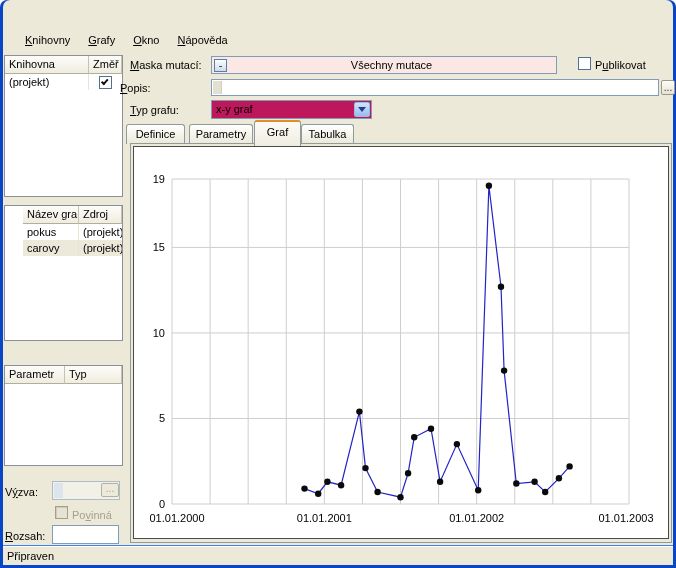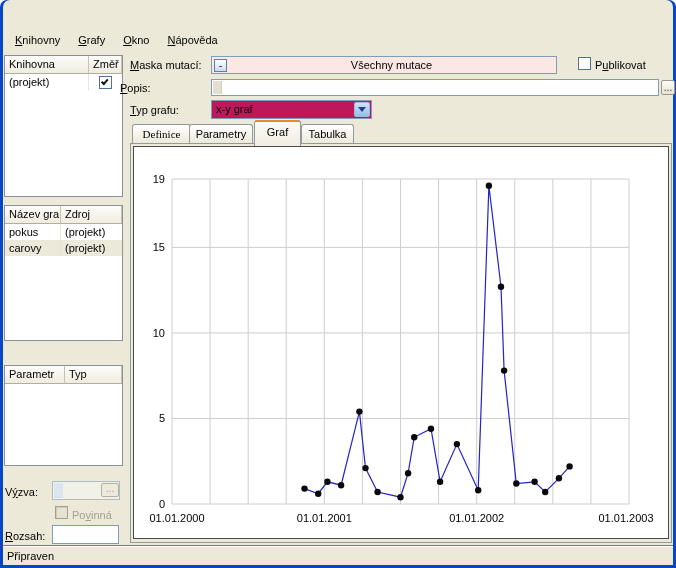--- a/index.html
+++ b/index.html
@@ -24,21 +24,21 @@
   .tbtn{
     position:absolute;top:5px;width:21px;height:20px;border-radius:3px;
     border:1px solid #E6EEF8;display:flex;align-items:center;justify-content:center;
   }
   .tbtn.minmax{background:linear-gradient(135deg,#7DA9F0 0%,#3E77DC 50%,#2B5FC8 100%);}
   .tbtn.closeb{background:linear-gradient(135deg,#F0A080 0%,#DD5A33 45%,#C13C14 100%);}
   .g-min{display:block;width:9px;height:3px;background:#fff;margin-top:9px;}
   .g-max{display:block;width:9px;height:8px;border:1px solid #fff;border-top:3px solid #fff;}
   .g-close{color:#fff;font-weight:bold;font-size:13px;line-height:18px;}
   
-  .menubar{position:absolute;left:3px;top:29px;right:3px;height:22px;display:flex;align-items:center;padding-left:3px;}
+  .menubar{position:absolute;left:3px;top:29px;right:3px;height:22px;display:flex;align-items:center;padding-left:13px;}
   .menu-item{padding:3px 9px;cursor:default;}
   
   .listbox{position:absolute;background:#fff;border:1px solid #8A8F98;}
   .lb-head{display:flex;height:18px;background:#ECE9D8;}
   .lb-hcell{
     background:linear-gradient(#FDFCF9,#EFEDE0);border-right:1px solid #C6C2B0;
     border-bottom:1px solid #B2AE9C;padding:2px 4px;white-space:nowrap;overflow:hidden;
   }
   .lb-hcell.fill{flex:1;}
   .lb-row{display:flex;height:16px;align-items:center;}
@@ -120,21 +120,21 @@
           <div class="lb-cell" style="width: 84px;">(projekt)</div>
           <div class="lb-cell fill" style="display: flex; align-items: center;">
             <span class="cb" style="margin: 0px auto;">
               <i class="checkmark"></i>
             </span>
           </div>
         </div>
       </div>
   </div>
 
-  <div class="listbox" style="left:4px;top:205px;width:119px;height:136px;">
+  <div class="listbox" style="left:4px;top:205px;width:119px;height:136px;padding-left:18px;">
     <div class="lb-head">
         <div class="lb-hcell" style="width: 56px;">Název gra</div>
         <div class="lb-hcell fill">Zdroj</div>
       </div>
     <div class="lb-body">
         <div class="lb-row">
           <div class="lb-cell" style="width: 56px;">pokus</div>
           <div class="lb-cell fill">(projekt)</div>
         </div>
         <div class="lb-row sel">
@@ -181,21 +181,21 @@
 
   <span class="lbl" style="left:130px;top:104px;"><u>T</u>yp grafu:</span>
   <div class="combo" style="left:211px;top:100px;width:161px;height:19px;">
     <span class="combo-text">x-y graf</span>
     <span class="combo-btn">
         <span class="combo-arrow"></span>
       </span>
   </div>
 
   <div id="tabstrip">
-      <div class="tab" style="left: 132px; width: 59px; font-family: Liberation Serif, serif;">Definice</div>
+      <div class="tab" style="left: 126px; width: 59px;">Definice</div>
       <div class="tab" style="left: 189px; width: 64px;">Parametry</div>
       <div class="tab active" style="left: 254px; width: 47px;">Graf</div>
       <div class="tab" style="left: 301px; width: 53px;">Tabulka</div>
     </div>
   <div class="tabpanel">
     <div class="chartpanel">
       <svg width="534" height="391" viewBox="0 0 534 391">
           <line x1="38" y1="32" x2="38" y2="357" stroke="#D0CECB" stroke-width="1"></line>
           <line x1="76.08333333333334" y1="32" x2="76.08333333333334" y2="357" stroke="#D0CECB" stroke-width="1"></line>
           <line x1="114.16666666666667" y1="32" x2="114.16666666666667" y2="357" stroke="#D0CECB" stroke-width="1"></line>

